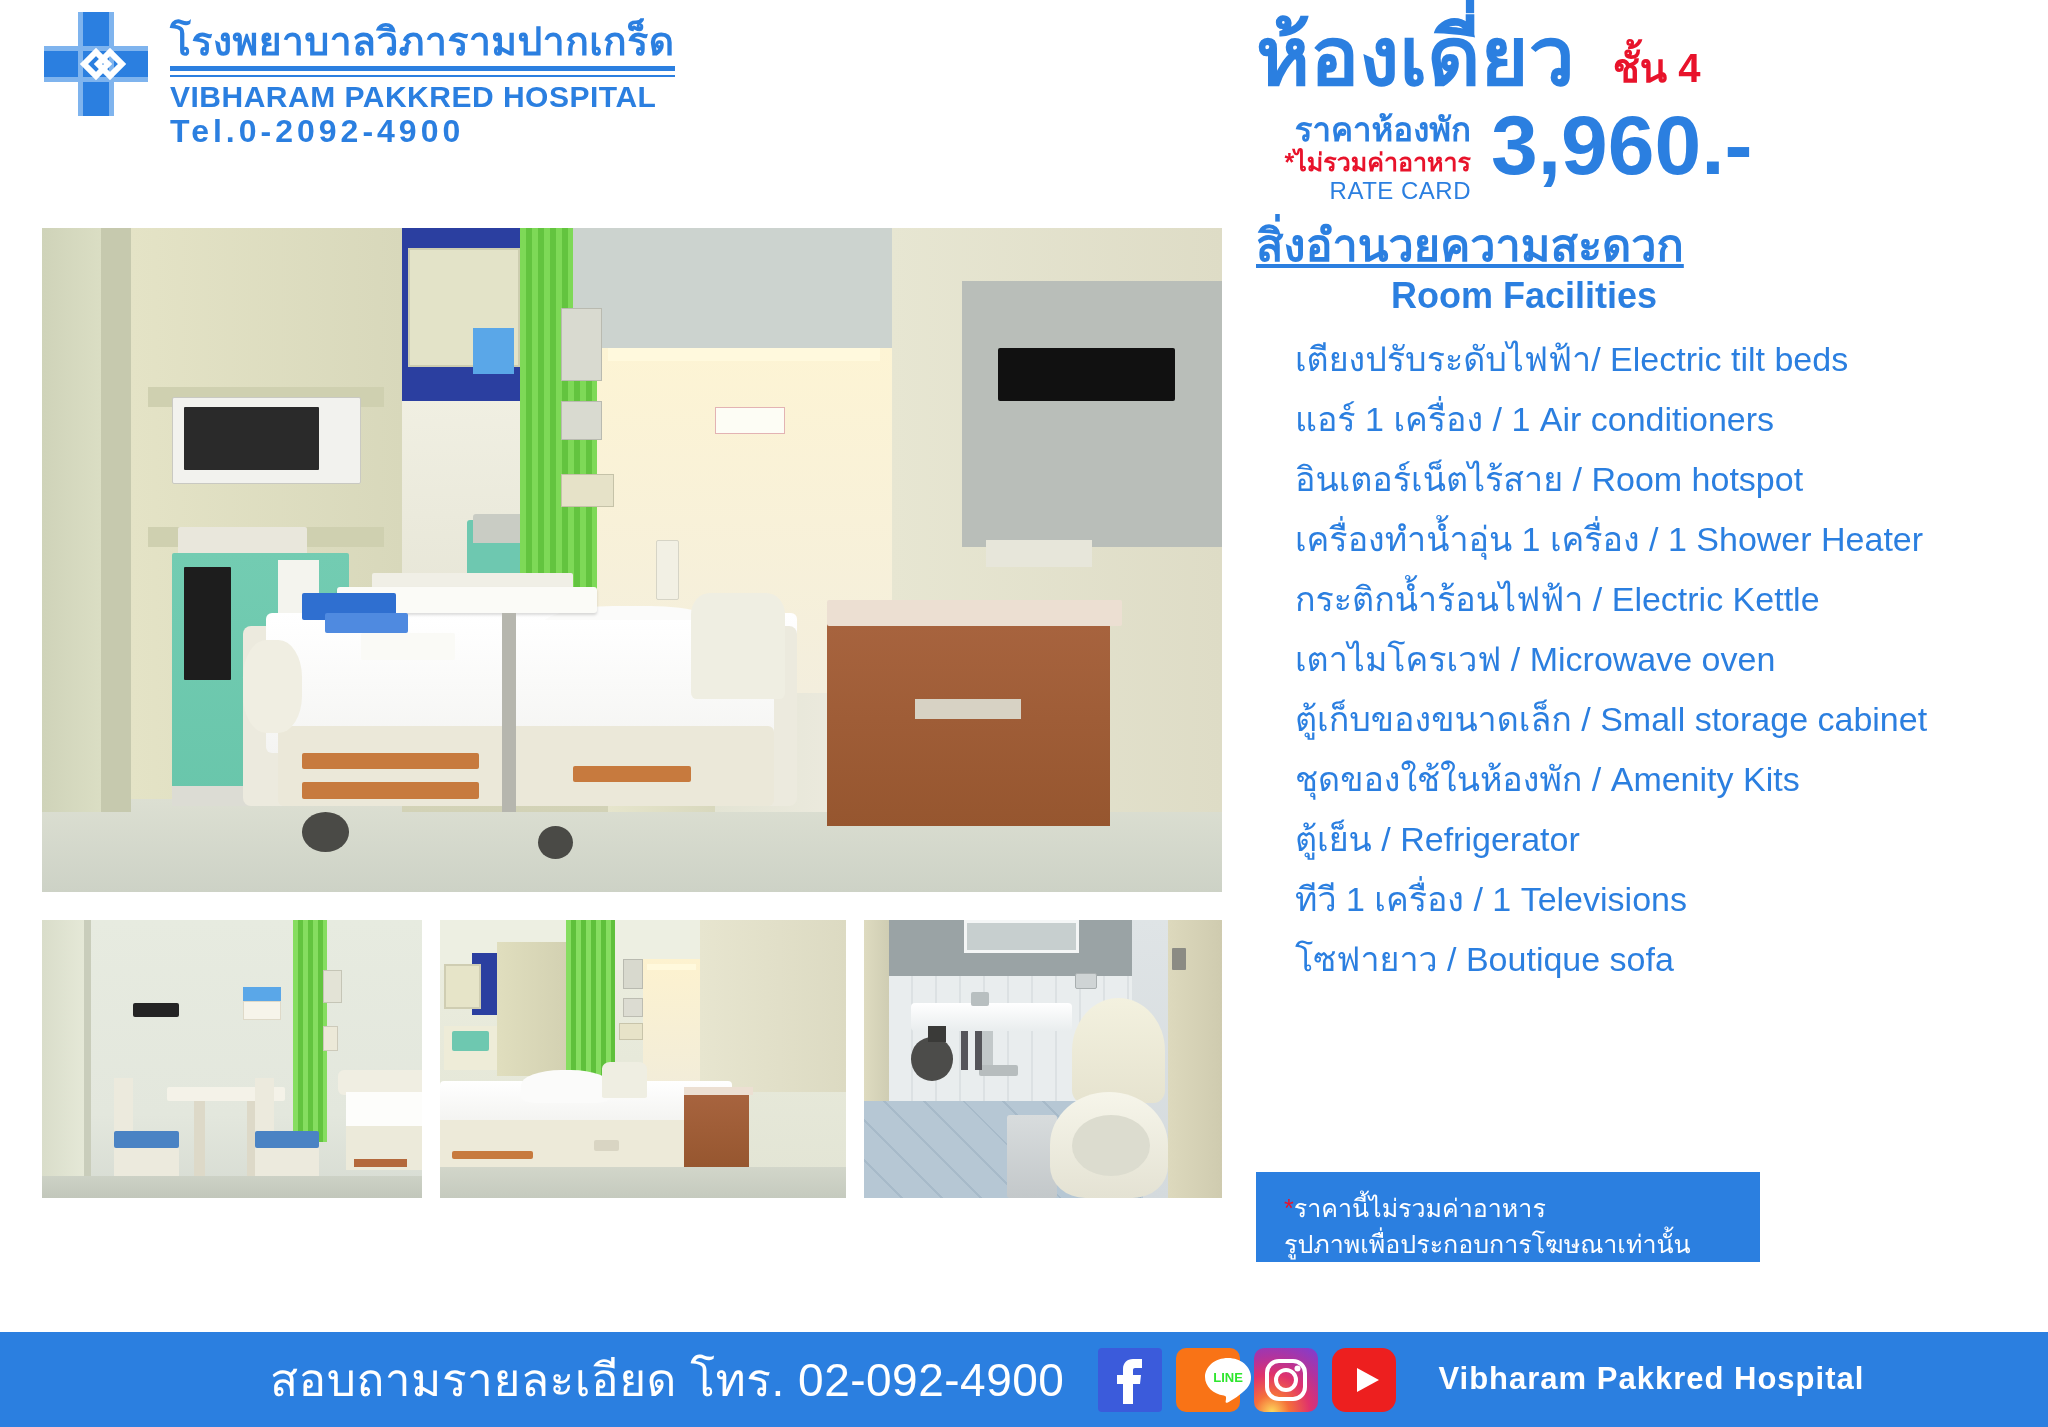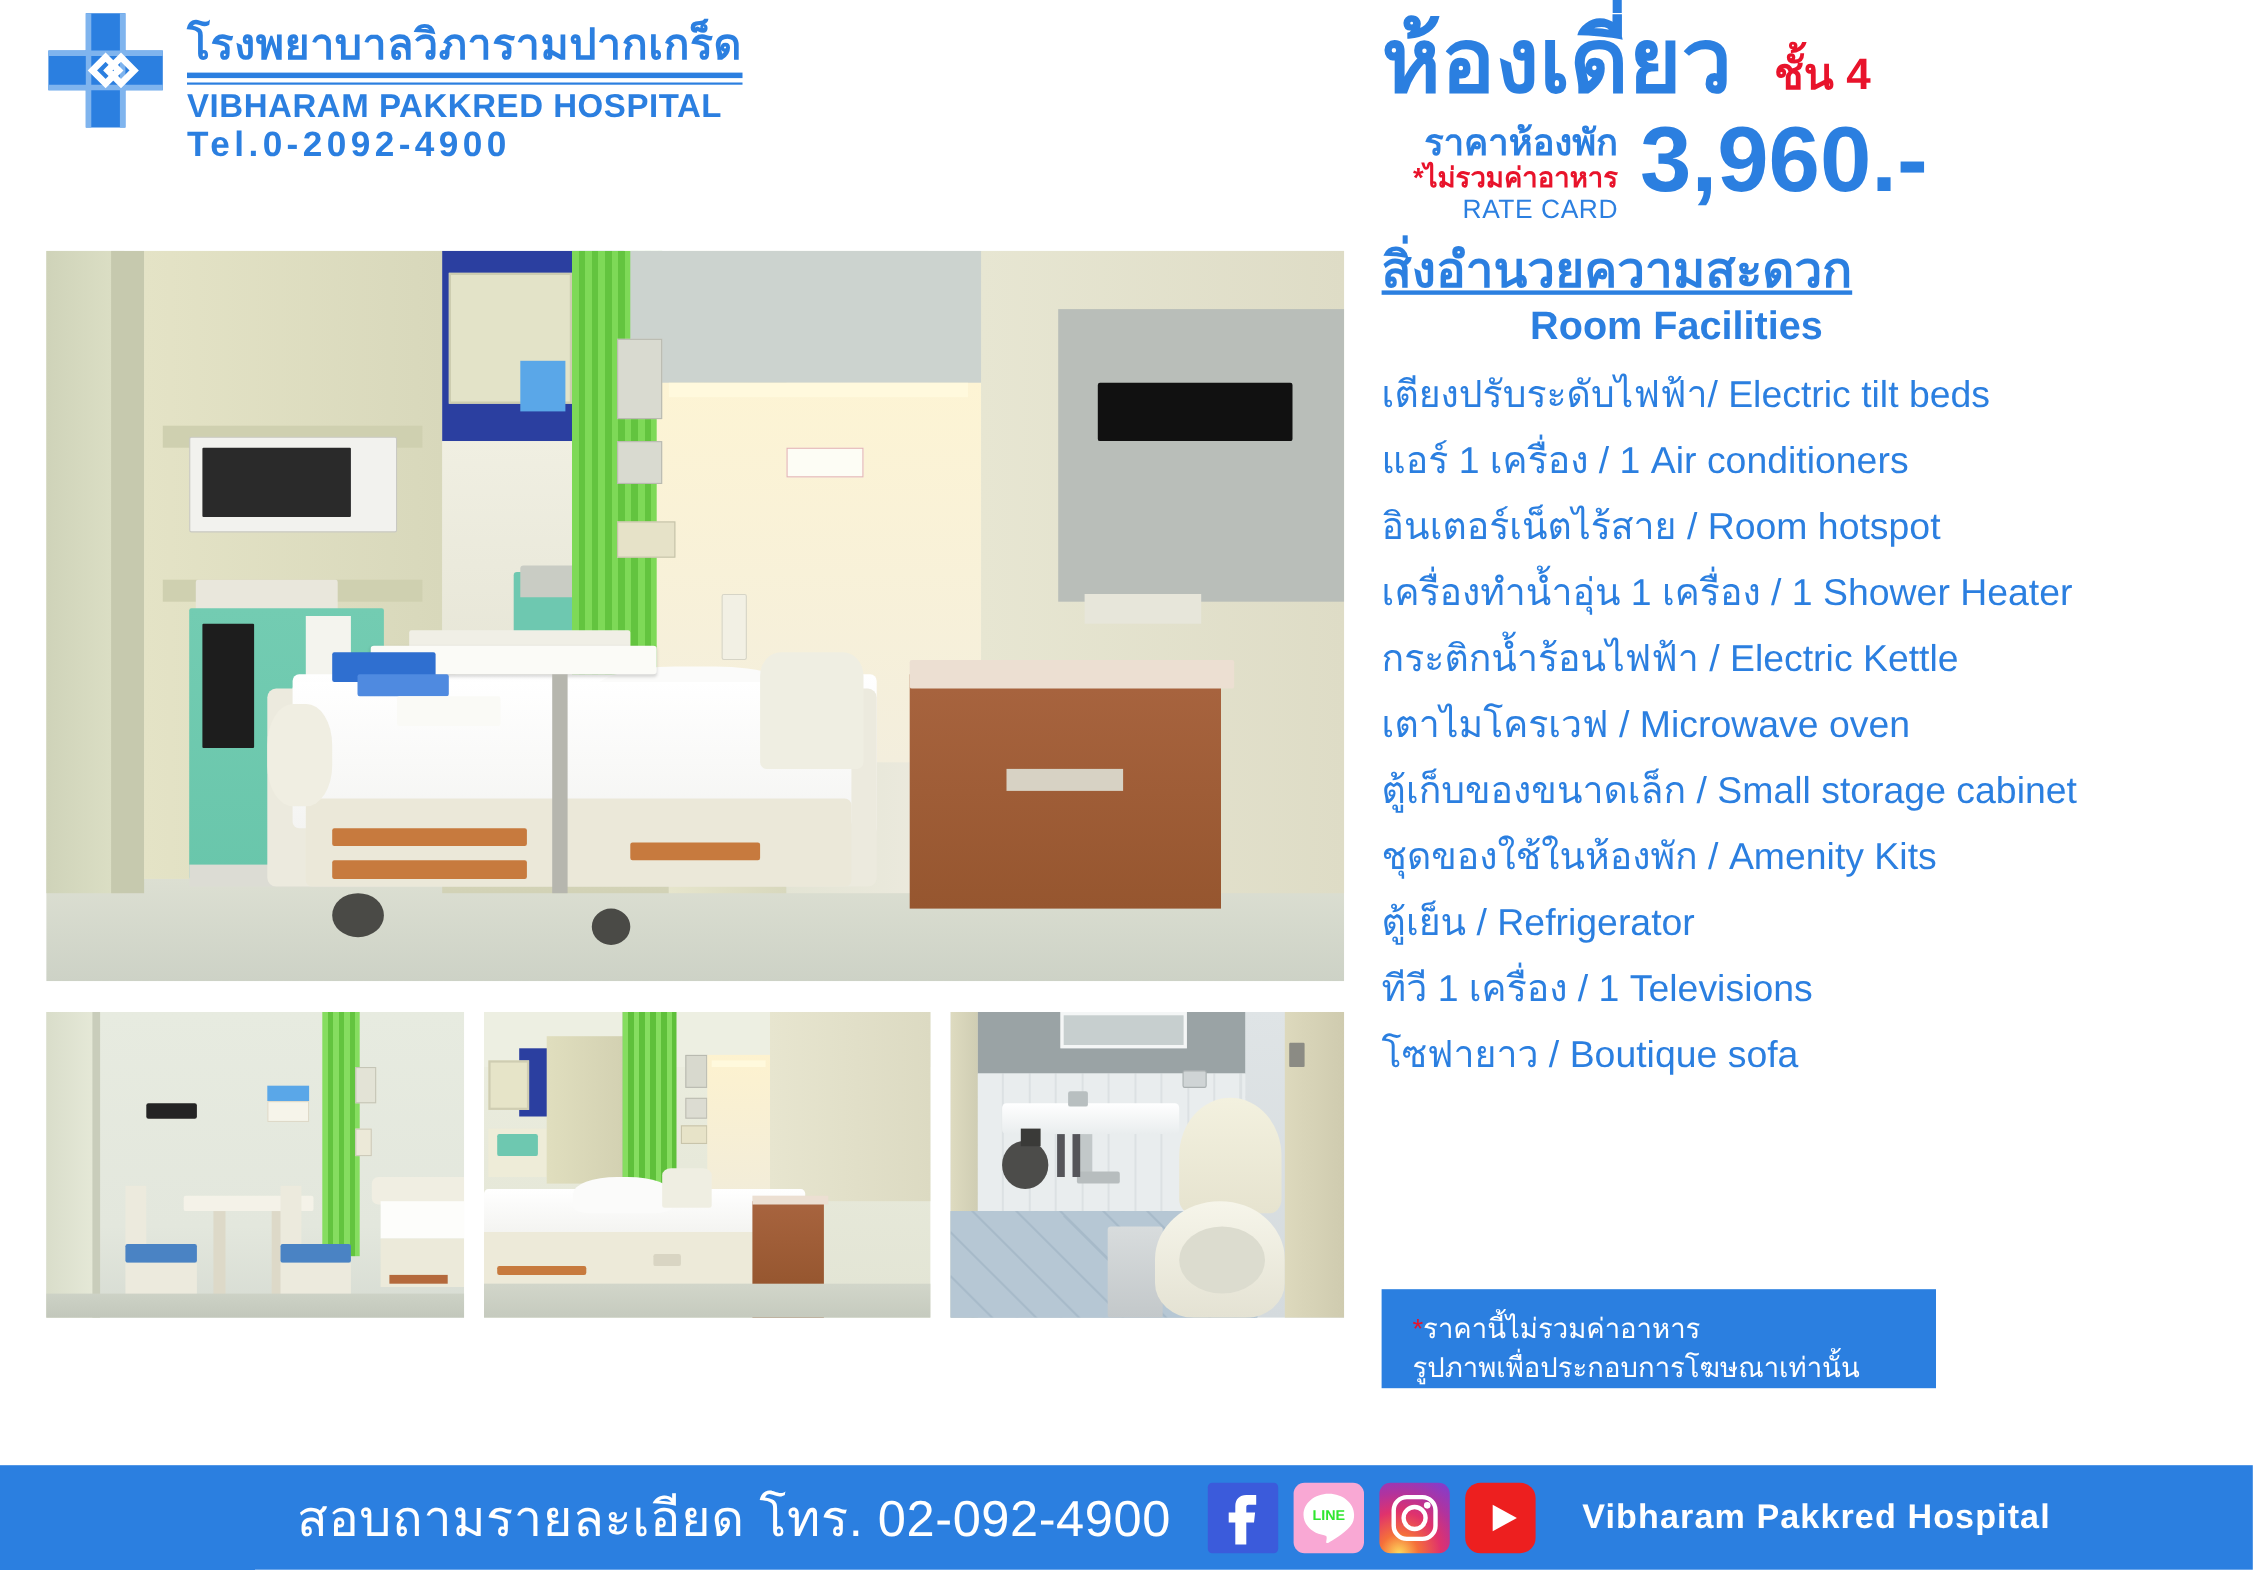--- a/index.html
+++ b/index.html
@@ -56,21 +56,21 @@
 
   .fac-thai {
     font-size:45px; font-weight:bold; color:#2b7fe0; line-height:1.0;
     margin-top:18px; white-space:nowrap;text-decoration:underline;
   }
   .fac-en {
     font-size:36px; font-weight:bold; color:#2b7fe0; line-height:1.0;
     margin-top:10px; margin-left:135px; white-space:nowrap;
   }
 
-  .fac-list { margin-top:28px; }
+  .fac-list { margin-top:28px;margin-left:39px; }
   .fac-item {
     font-size:34px; color:#2b7fe0; line-height:1.0;
     margin-bottom:26px; white-space:nowrap;
   }
 
   .disclaimer {
     position:absolute; left:1256px; top:1172px; width:504px; height:90px;
     background:#2b7fe0; padding:18px 0 0 28px;
   }
   .disc-line { font-size:25px; color:#ffffff; line-height:1.45; white-space:nowrap; }
@@ -93,21 +93,21 @@
     position:absolute; left:0; top:1332px; width:2048px; height:95px;
     background:#2b7fe0; display:flex; align-items:center;
   }
   .footer-phone {
     font-size:46px; color:#ffffff; margin-left:270px; white-space:nowrap;
     letter-spacing:.5px;
   }
   .social-row { display:flex; align-items:center; margin-left:34px; gap:14px; }
   .soc { width:64px; height:64px; border-radius:10px; position:relative; flex:none; }
   .soc-fb { background:#3b5bdb; border-radius:4px; }
-  .soc-line { background:#f9a8d4; }
+  .soc-line { background:#f97316;padding-left:20px; }
   .soc-ig { background:radial-gradient(circle at 28% 100%, #fdd95c 0%, #f5703a 22%, #e0326c 48%, #b1339e 70%, #7b3fd4 100%); }
   .soc-yt { background:#ed1f1f; border-radius:14px; }
   .footer-brand { margin-left:42px; color:#ffffff; line-height:1.25; }
   .fb-line1 { font-size:31px; font-weight:bold; letter-spacing:1px; white-space:nowrap; }
   .fb-line2 { font-size:29px; font-weight:bold; letter-spacing:.5px; white-space:nowrap; }
 </style>
 </head>
 <body>
 
 <div class="page">

